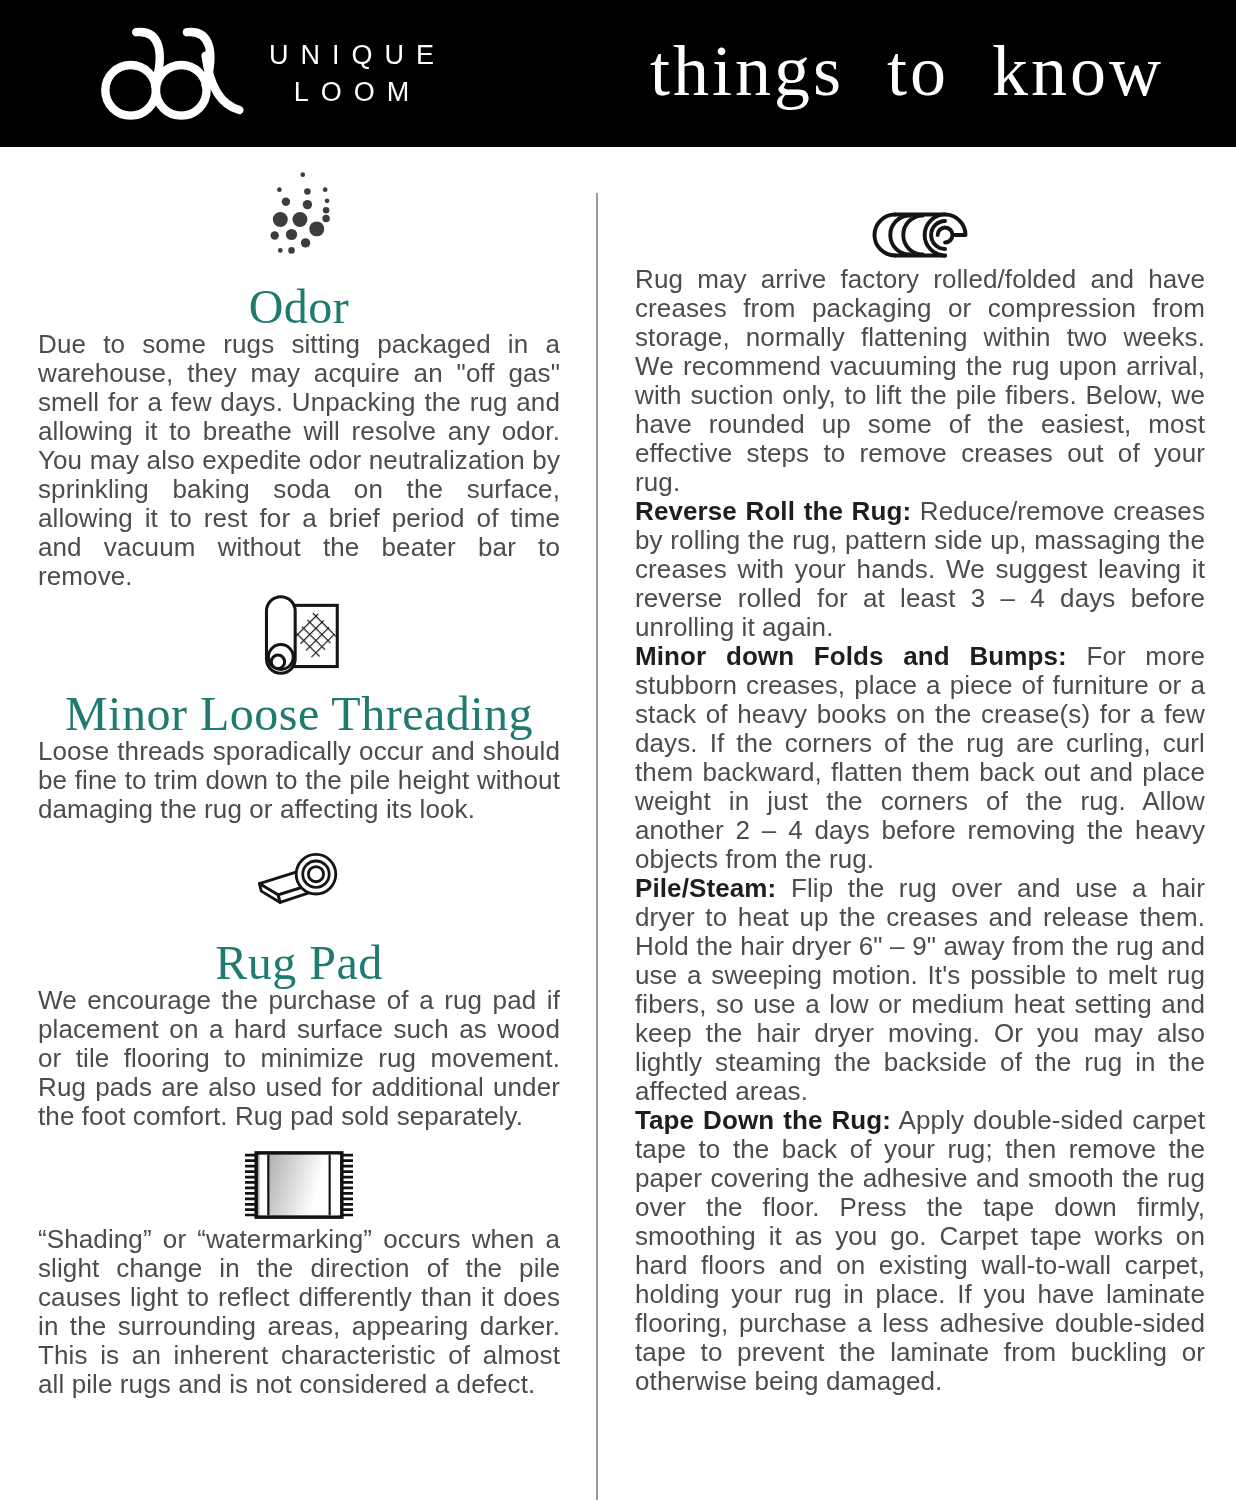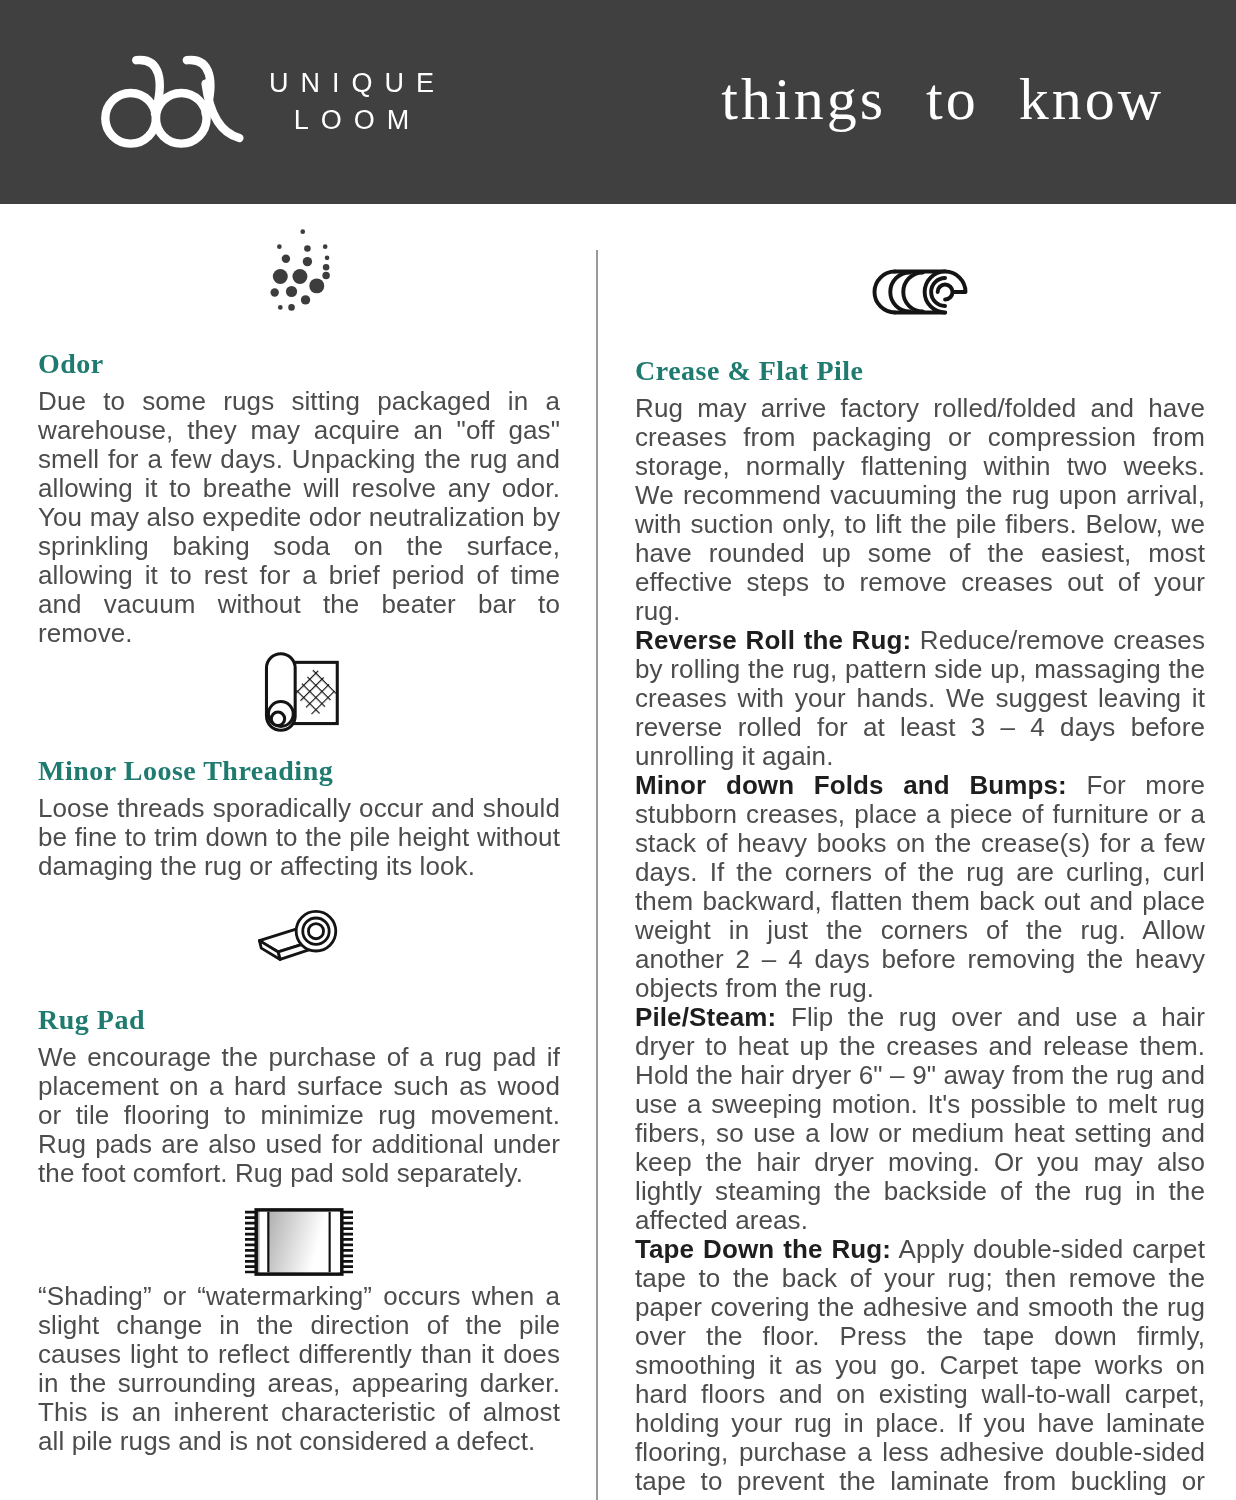--- a/index.html
+++ b/index.html
@@ -1,37 +1,37 @@
 <!DOCTYPE html>
 <html><head>
 <meta charset="utf-8">
 <style>
   html,body{margin:0;padding:0;background:#ffffff;}
   body{width:1236px;height:1500px;overflow:hidden;font-family:"Liberation Sans",sans-serif;}
 
   
-  .header{height:204px;background:#404040;display:flex;align-items:center;
+  .header{height:147px;background:#000000;display:flex;align-items:center;
           padding:0 72px 0 95px;box-sizing:border-box;}
   .logo-wrap{display:flex;align-items:center;}
   .brand-text{margin-left:24px;color:#ffffff;text-align:center;}
   .brand-line{font-size:27px;letter-spacing:12px;line-height:37px;font-weight:400;}
   .page-title{margin-left:auto;color:#ffffff;font-family:"Liberation Serif",serif;
-              font-size:60px;letter-spacing:3px;word-spacing:22px;font-weight:400;
+              font-size:72px;letter-spacing:3px;word-spacing:22px;font-weight:400;
               line-height:1;padding-bottom:6px;}
 
   
   .main{position:relative;display:flex;}
   .divider{position:absolute;left:596px;top:46px;bottom:-1313px;width:2px;
            background:#9a9a9a;}
   .col-left{width:597px;box-sizing:border-box;padding:0 37px 0 38px;}
   .col-right{width:639px;box-sizing:border-box;padding:0 31px 0 38px;}
 
   .icon-row{display:flex;justify-content:center;}
-  h2{font-family:"Liberation Serif",serif;font-weight:700;color:#1f7a6f;
-     font-size:28px;line-height:46px;margin:0;letter-spacing:0.5px;}
+  h2{font-family:"Liberation Serif",serif;font-weight:400;color:#1f7a6f;
+     font-size:48px;line-height:46px;text-align:center;margin:0;letter-spacing:0.5px;}
   p.body{font-size:26px;line-height:29px;color:#4c4c4c;text-align:justify;
          margin:0;letter-spacing:0.1px;}
   p.body strong{font-weight:700;color:#1e1e1e;}
 
   
   .s1-icon{margin-top:23px;}
   .s1-h{margin-top:24px;}
   .s1-p{margin-top:6px;}
   .s2-icon{margin-top:0px;}
   .s2-h{margin-top:8px;}
@@ -174,21 +174,20 @@
             <path d="M36,6 A22,22 0 0 0 36,50"></path>
             <path d="M52,7 A21,21 0 0 0 52,49"></path>
             <path d="M66,7 A21,21 0 0 0 66,49"></path>
             <path d="M90,50 A22,22 0 1 1 112,28 H99" fill="#ffffff"></path>
             <path d="M90,13 A15,15 0 0 0 90,43"></path>
             <path d="M82,28 A8,8 0 1 1 90,36"></path>
           </g>
         </svg>
       </span>
     </div>
-    <h2 class="r-h">Crease &amp; Flat Pile</h2>
     <p class="body r-intro">Rug may arrive factory rolled/folded and have creases from packaging or compression from storage, normally flattening within two weeks. We recommend vacuuming the rug upon arrival, with suction only, to lift the pile fibers. Below, we have rounded up some of the easiest, most effective steps to remove creases out of your rug.</p>
 
     <p class="body tip1">
       <strong>Reverse Roll the Rug:</strong>
       <span>Reduce/remove creases by rolling the rug, pattern side up, massaging the creases with your hands. We suggest leaving it reverse rolled for at least 3 – 4 days before unrolling it again.</span>
     </p>
 
     <p class="body tip">
       <strong>Minor down Folds and Bumps:</strong>
       <span>For more stubborn creases, place a piece of furniture or a stack of heavy books on the crease(s) for a few days. If the corners of the rug are curling, curl them backward, flatten them back out and place weight in just the corners of the rug. Allow another 2 – 4 days before removing the heavy objects from the rug.</span>

